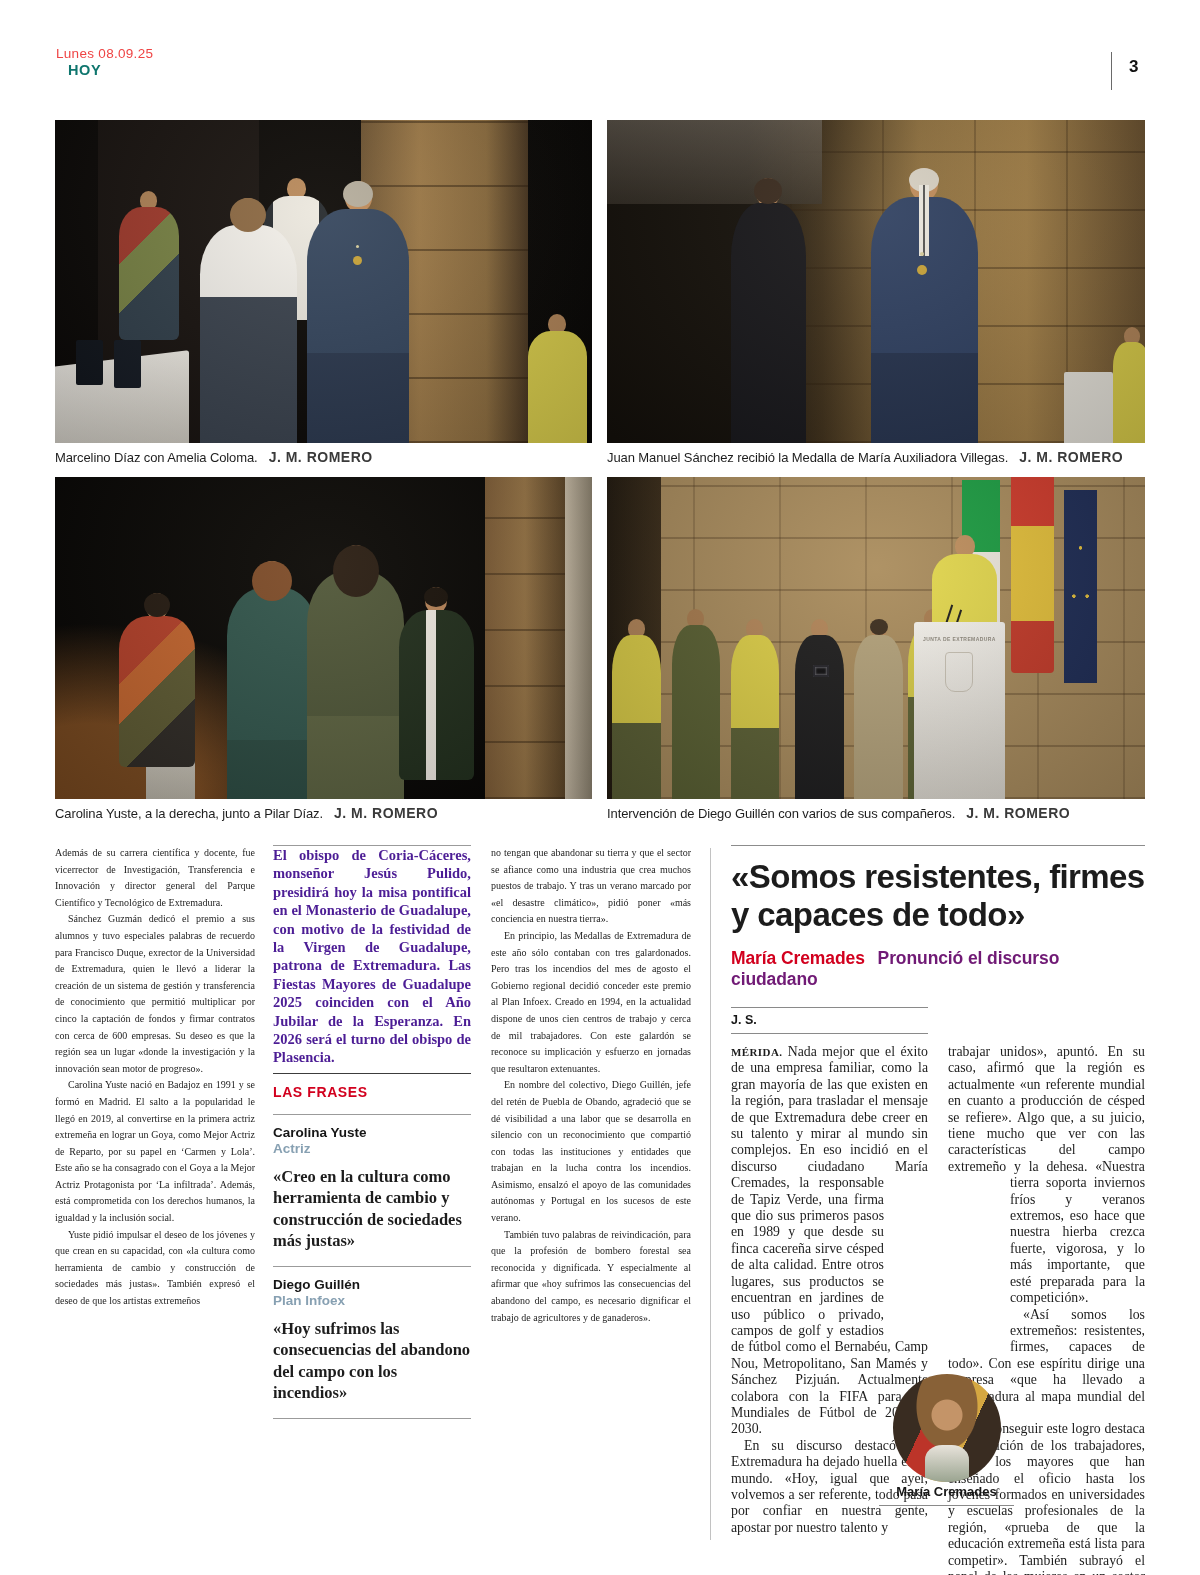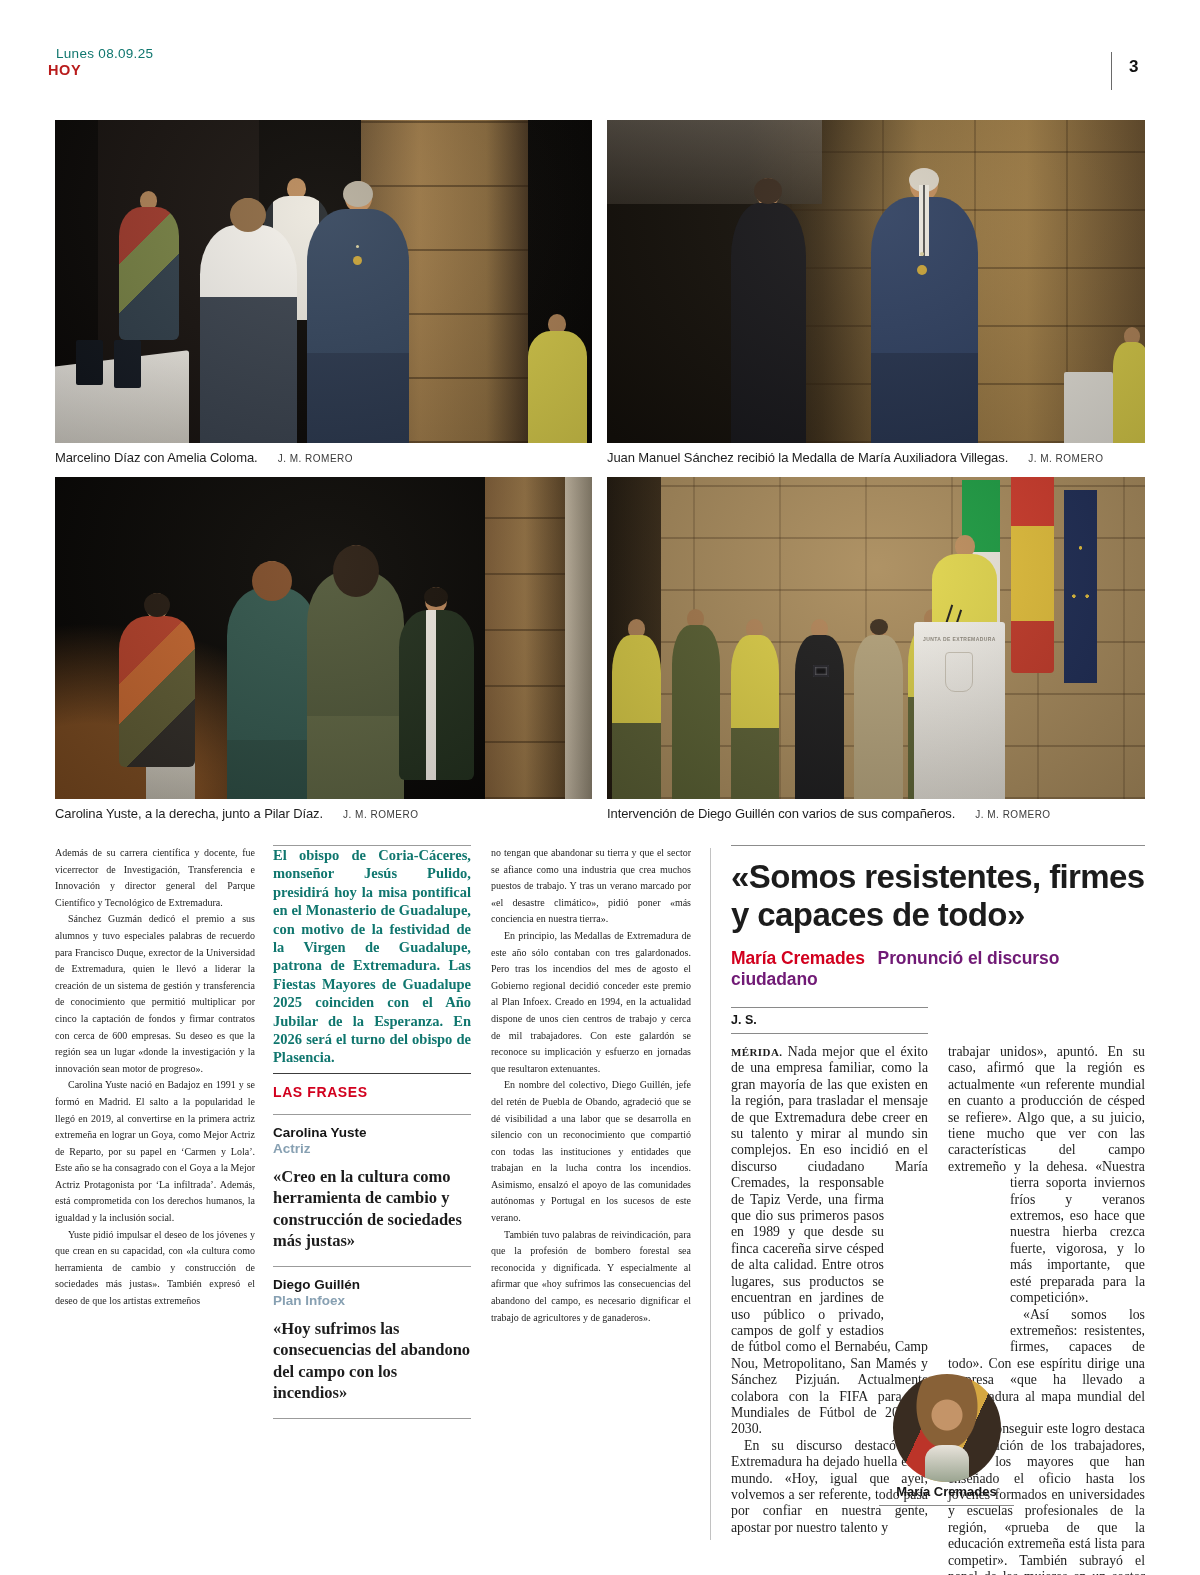--- a/index.html
+++ b/index.html
@@ -1,51 +1,51 @@
 <!DOCTYPE html>
 <html lang="es"><head>
 <meta charset="utf-8">
 <style>
   html,body{margin:0;padding:0;background:#ffffff;}
   .page{position:relative;width:1200px;height:1575px;background:#fff;overflow:hidden;
         font-family:"Liberation Sans",sans-serif;color:#1b1b1b;}
 
   
-  .hdr-date{position:absolute;left:56px;top:46px;font-size:13.5px;color:#0f766e;letter-spacing:.3px;}
-  .hdr-brand{position:absolute;left:48px;top:62px;font-size:14.5px;font-weight:700;color:#b91c1c;letter-spacing:.6px;text-align:center;}
+  .hdr-date{position:absolute;left:56px;top:46px;font-size:13.5px;color:#ef4444;letter-spacing:.3px;}
+  .hdr-brand{position:absolute;left:68px;top:62px;font-size:14.5px;font-weight:700;color:#0f766e;letter-spacing:.6px;text-align:center;}
   .pageno-rule{position:absolute;left:1111px;top:52px;width:1px;height:38px;background:#6a6a6a;}
   .pageno{position:absolute;left:1129px;top:57px;font-size:17px;font-weight:700;color:#111;}
 
   
   .figure{position:absolute;}
   .pbox{position:relative;overflow:hidden;background:#0b0908;}
   .pbox::after{content:"";position:absolute;inset:0;pointer-events:none;
      background:radial-gradient(ellipse at 50% 28%,rgba(255,238,200,.07),rgba(0,0,0,.22));}
   .pa{position:absolute;}
   .person{position:absolute;display:flex;flex-direction:column;align-items:center;filter:blur(.6px);}
   .head{border-radius:50% 50% 46% 46%;flex:none;}
   .hair{position:absolute;border-radius:50%;}
   .torso{width:100%;flex:1;border-radius:38% 38% 6px 6px / 22% 22% 6px 6px;margin-top:-3px;}
   .figcap{margin-top:7px;font-size:13px;color:#1e1e1e;letter-spacing:-.1px;line-height:15px;}
-  .figcap .credit{font-size:10px;font-weight:400;color:#3a3a3a;letter-spacing:.5px;margin-left:20px;}
+  .figcap .credit{font-size:14px;font-weight:700;color:#3a3a3a;letter-spacing:.5px;margin-left:11px;}
 
   
   .serifcol{position:absolute;font-family:"Liberation Serif",serif;font-size:10px;line-height:16.6px;
             text-align:justify;color:#1d1d1d;}
   .serifcol p{margin:0;}
   .serifcol p + p{text-indent:13px;}
 
   
   .col2{position:absolute;left:273px;top:845px;width:198px;}
   .rule{height:1px;background:#9b9b9b;}
   .rule-dark{height:1px;background:#3c3c3c;}
   .sidebox-title{margin:13px 0 14px;font-size:20px;line-height:23px;font-weight:700;
                  letter-spacing:-.3px;color:#161616;}
   .sidebox-body{font-family:"Liberation Serif",serif;font-weight:700;font-size:14.5px;
-                line-height:18.4px;text-align:justify;color:#0f766e;}
+                line-height:18.4px;text-align:justify;color:#4c1d95;}
   .frases{margin-top:6px;}
   .frases-title{margin:10px 0 14px;font-size:14px;font-weight:700;letter-spacing:.6px;}
   .frase{padding:10px 0 14px;}
   .frase-name{font-size:13.5px;font-weight:700;color:#161616;line-height:16px;}
   .frase-role{font-size:13.5px;font-weight:700;line-height:16px;margin-bottom:9px;}
   .frase-quote{font-family:"Liberation Serif",serif;font-weight:700;font-size:16.5px;
                line-height:21.5px;color:#1d1d1d;}
 
   
   .vdivider{position:absolute;left:710px;top:848px;width:1px;height:692px;background:#c2c2c2;}

